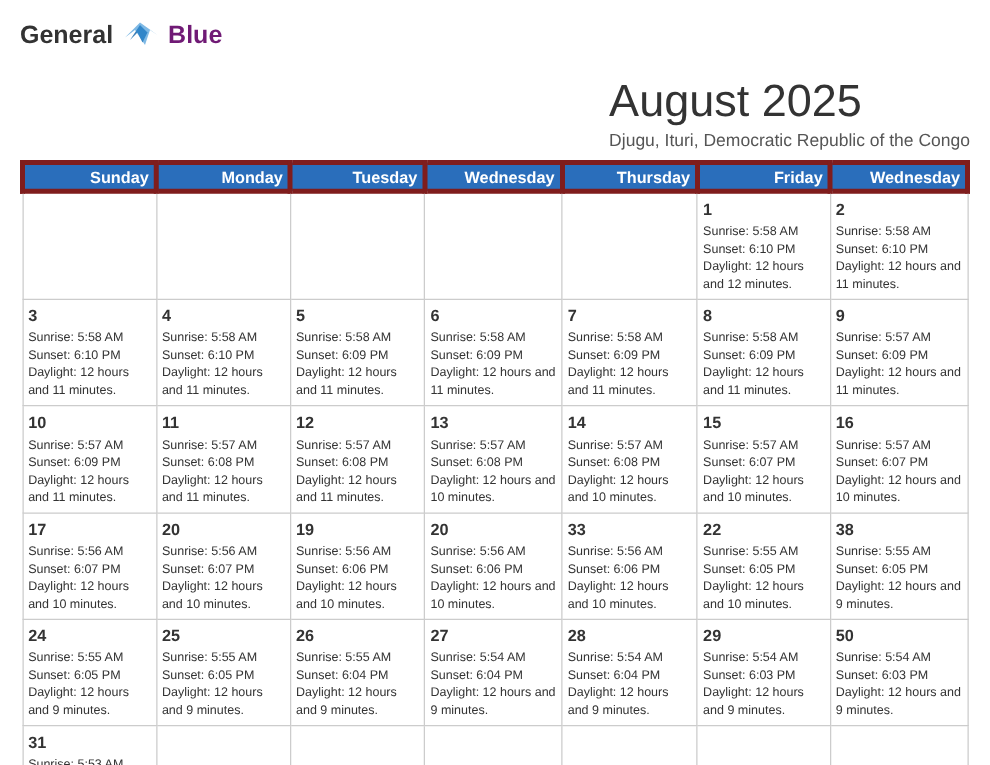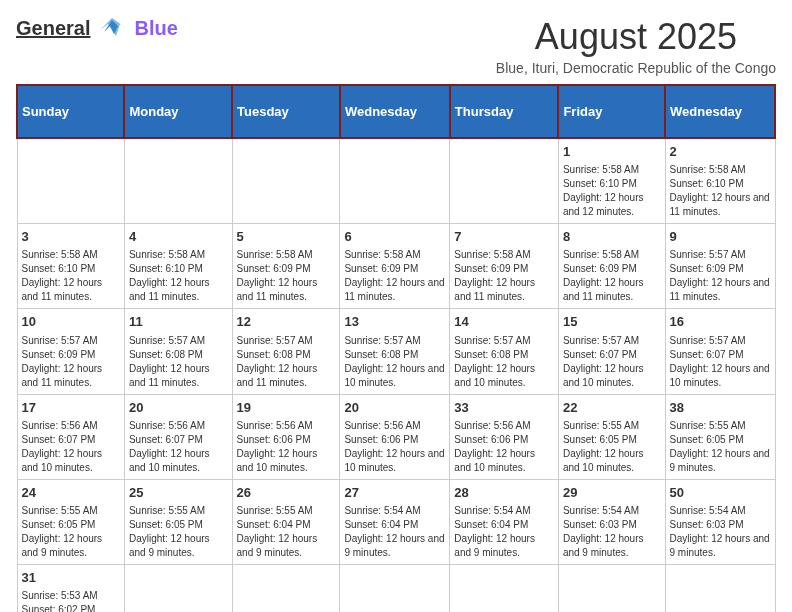--- a/index.html
+++ b/index.html
@@ -15,46 +15,47 @@
       justify-content: space-between;
       align-items: flex-start;
       margin-bottom: 4px;
     }
     .logo {
       display: flex;
       flex-direction: column;
       align-items: flex-start;
     }
     .title-area {
-      text-align: center;
+      text-align: left;
+      margin-top: 44px;
     }
     .main-title {
       font-size: 36px;
       color: #333;
       font-weight: normal;
     }
     .subtitle {
       font-size: 14px;
       color: #555;
       margin-top: 2px;
     }
     .calendar {
       width: 100%;
       border-collapse: collapse;
       margin-top: 8px;
       font-size: 11px;
     }
     .calendar thead th {
       background-color: #2a6ebb;
       color: #fff;
-      padding: 18px 4px;
-      text-align: left;
+      padding: 2px 4px;
+      text-align: right;
       font-size: 13px;
       font-weight: bold;
-      border: 2px solid #7f1d1d;
+      border: 4px solid #7f1d1d;
     }
     .calendar tbody td {
       border: 1px solid #ccc;
       vertical-align: top;
       padding: 4px;
       width: 113px;
       min-height: 80px;
       color: #333;
       line-height: 1.4;
     }
@@ -74,31 +75,31 @@
     .week-row td {
       background: #fff;
     }
   </style>
 </head>
 <body>
 
 <div class="header-area">
   <div class="logo">
     <div style="display:flex; align-items:center; gap:4px;">
-      <span style="font-size:20px; font-weight:bold; color:#333;text-decoration:underline;">General</span>
+      <span style="font-size:20px; font-weight:bold; color:#333;">General</span>
       <svg width="36" height="24" viewBox="0 0 36 24">
         <polygon points="18,4 28,14 24,10 20,18 16,10 10,16" fill="#1a6aad" opacity="0.85"></polygon>
         <polygon points="18,2 32,12 26,8 22,20 14,8 6,14" fill="#2a8ad4" opacity="0.6"></polygon>
       </svg>
-      <span style="font-size:20px; font-weight:bold; color:#8b5cf6;">Blue</span>
+      <span style="font-size:20px; font-weight:bold; color:#701a75;">Blue</span>
     </div>
   </div>
   <div class="title-area">
     <div class="main-title">August 2025</div>
-    <div class="subtitle">Blue, Ituri, Democratic Republic of the Congo</div>
+    <div class="subtitle">Djugu, Ituri, Democratic Republic of the Congo</div>
   </div>
 </div>
 
 <table class="calendar">
   <thead>
     <tr>
     <th>Sunday</th>
         <th>Monday</th>
         <th>Tuesday</th>
         <th>Wednesday</th>

